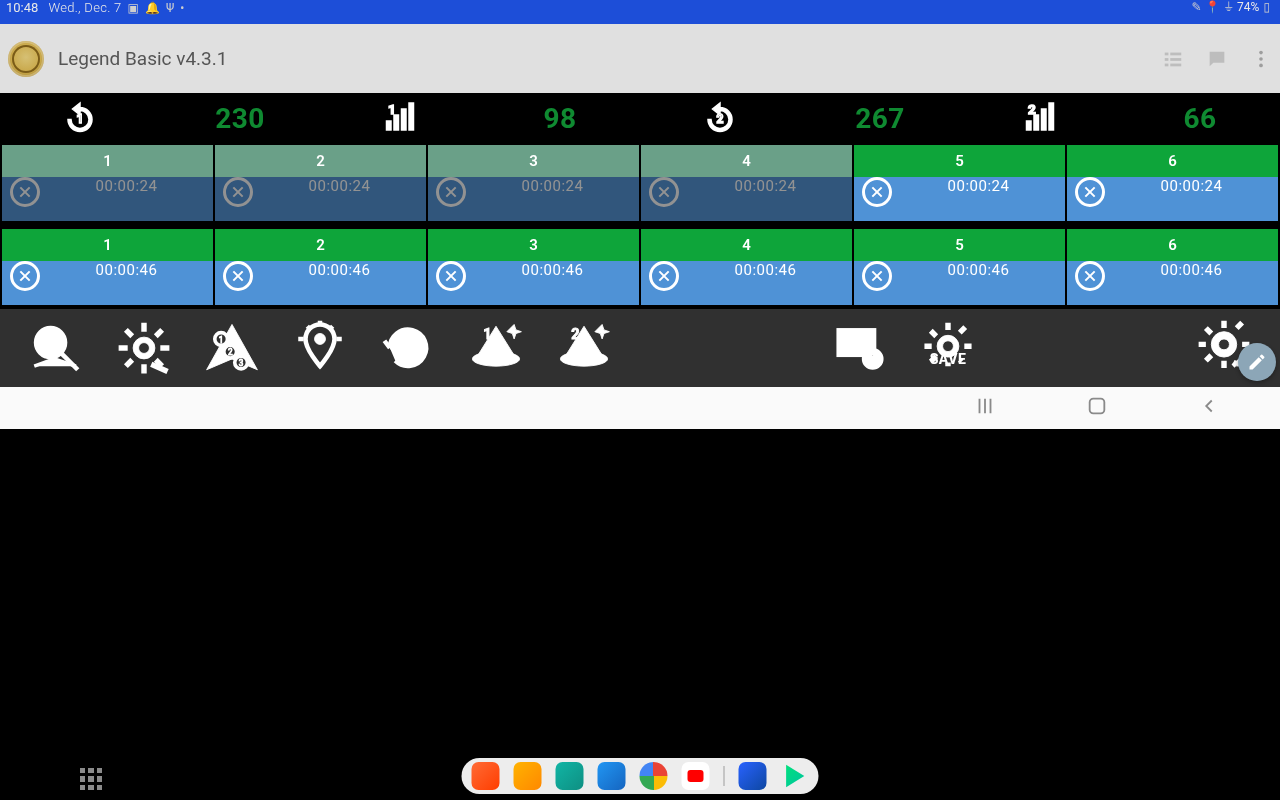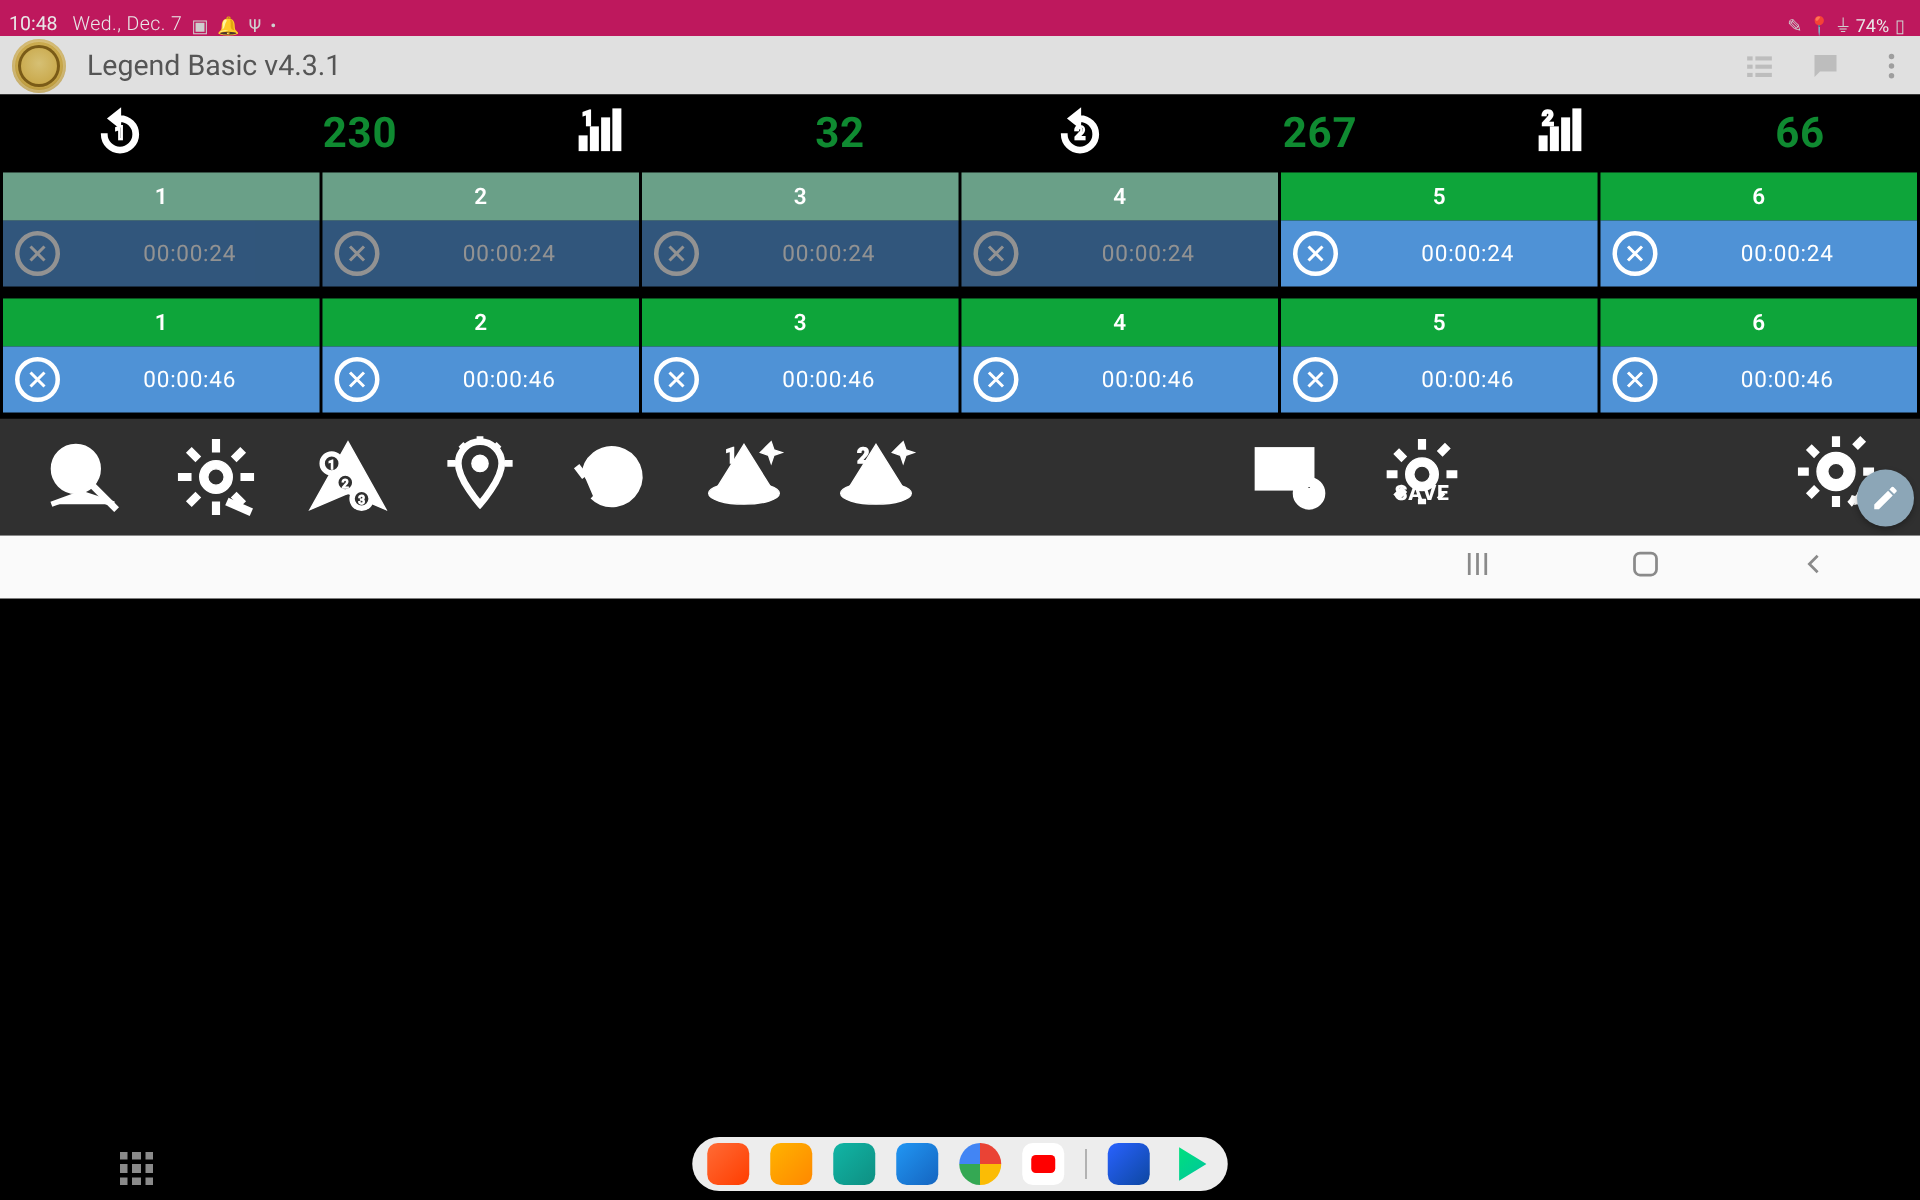--- a/index.html
+++ b/index.html
@@ -1,30 +1,30 @@
 <!DOCTYPE html>
 <html><head>
 <meta charset="utf-8">
 <style>
   * { margin: 0; padding: 0; box-sizing: border-box; }
   html, body { width: 1280px; height: 800px; overflow: hidden; font-family: Roboto, Arial, sans-serif; background: #000; }
 
   
   .status-bar {
-    height: 24px; background: #be185d; color: #e8e8e8; display: flex;
-    align-items: flex-end; padding: 0 10px 0 6px; font-size: 13px;
+    height: 24px; background: #1d4ed8; color: #e8e8e8; display: flex;
+    align-items: flex-start; padding: 0 10px 0 6px; font-size: 13px;
   }
   .status-left { display: flex; align-items: center; gap: 6px; }
   .status-right { margin-left: auto; display: flex; align-items: center; gap: 4px; font-size: 12px; }
   .status-icon { font-size: 12px; color: #cfcfcf; }
   .date-text { font-weight: 300; letter-spacing: .3px; margin-left: 4px; }
 
   
   .app-toolbar {
-    height: 39px; background: #e0e0e0; display: flex; align-items: center; padding: 0 8px;
+    height: 69px; background: #e0e0e0; display: flex; align-items: center; padding: 0 8px;
     color: #4a4a4a;
   }
   .app-logo {
     width: 36px; height: 36px; border-radius: 50%;
     background: radial-gradient(circle at 50% 45%, #d6c074 0%, #c9a84a 55%, #8e6f20 100%);
     box-shadow: inset 0 0 0 2px rgba(255,255,255,.25);
     position: relative; flex: 0 0 36px;
   }
   .app-logo::after { content:""; position:absolute; inset:4px; border-radius:50%; box-shadow: inset 0 0 0 2px #7a5b17; }
   .app-title { margin-left: 14px; font-size: 19px; color: #555; }
@@ -72,21 +72,21 @@
     position:absolute; left:0; right:0; bottom:0; top:0;
     background: linear-gradient(to bottom, #e31818 0%, #f2651f 45%, #f29a1f 100%);
   }
   .bar-full { top: 0; background: linear-gradient(to bottom, #e31818 0%, #f24a1f 60%, #f2931f 100%); }
   .bar-short { top: 80%; background: linear-gradient(to bottom, #2fd42f 0%, #17b317 100%); }
 
   .top-row-meter { height: 160px; }
   .bottom-row-meter { height: 160px; }
 
   .col-footer {
-    height: 44px; display:flex; align-items:center; gap:8px; padding: 0 8px;
+    height: 44px; display:flex; align-items:flex-start; gap:8px; padding: 0 8px;
     background: #4f92d6; color:#fff;
   }
   .col-footer.muted { opacity: .55; }
   .x-btn {
     width: 30px; height: 30px; flex: 0 0 30px; border-radius: 50%;
     border: 3px solid #fff; display:flex; align-items:center; justify-content:center;
     color:#fff;
   }
   .x-btn svg { width: 16px; height: 16px; }
   .timer { font-size: 15px; letter-spacing: .5px; margin-left: auto; margin-right: auto; }
@@ -196,21 +196,21 @@
   <div class="metric-cell icon-cell">
     <svg class="signal-icon" viewBox="0 0 24 24">
         <rect x="3" y="14" width="3" height="6" fill="#fff"></rect>
         <rect x="8" y="10" width="3" height="10" fill="#fff"></rect>
         <rect x="13" y="6" width="3" height="14" fill="#fff"></rect>
         <rect x="18" y="2" width="3" height="18" fill="#fff"></rect>
         <text x="4" y="9" font-size="9" fill="#fff" font-weight="700">1</text>
       </svg>
   </div>
   <div class="metric-cell">
-      <span class="metric-value">32</span>
+      <span class="metric-value">98</span>
     </div>
   <div class="metric-cell icon-cell">
     <svg class="replay-icon" viewBox="0 0 24 24">
         <path fill="#fff" d="M12 5V2L7 6l5 4V7c3.3 0 6 2.7 6 6s-2.7 6-6 6-6-2.7-6-6H4c0 4.4 3.6 8 8 8s8-3.6 8-8-3.6-8-8-8z"></path>
         <text x="12" y="15" font-size="8" fill="#000" text-anchor="middle" font-weight="700">2</text>
       </svg>
   </div>
   <div class="metric-cell">
       <span class="metric-value">267</span>
     </div>

